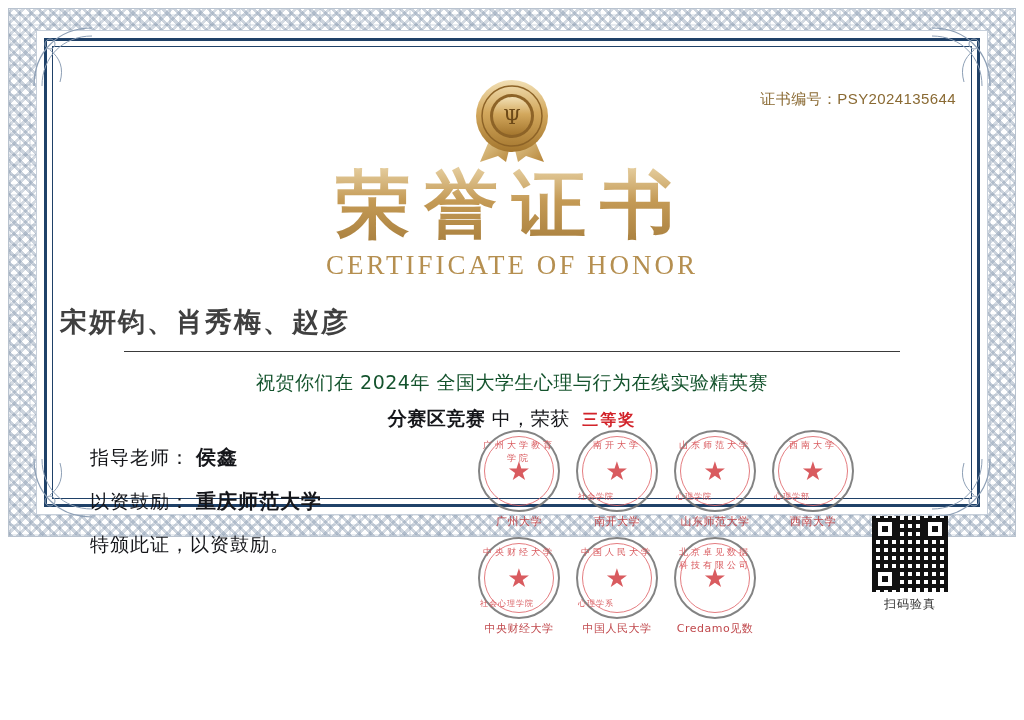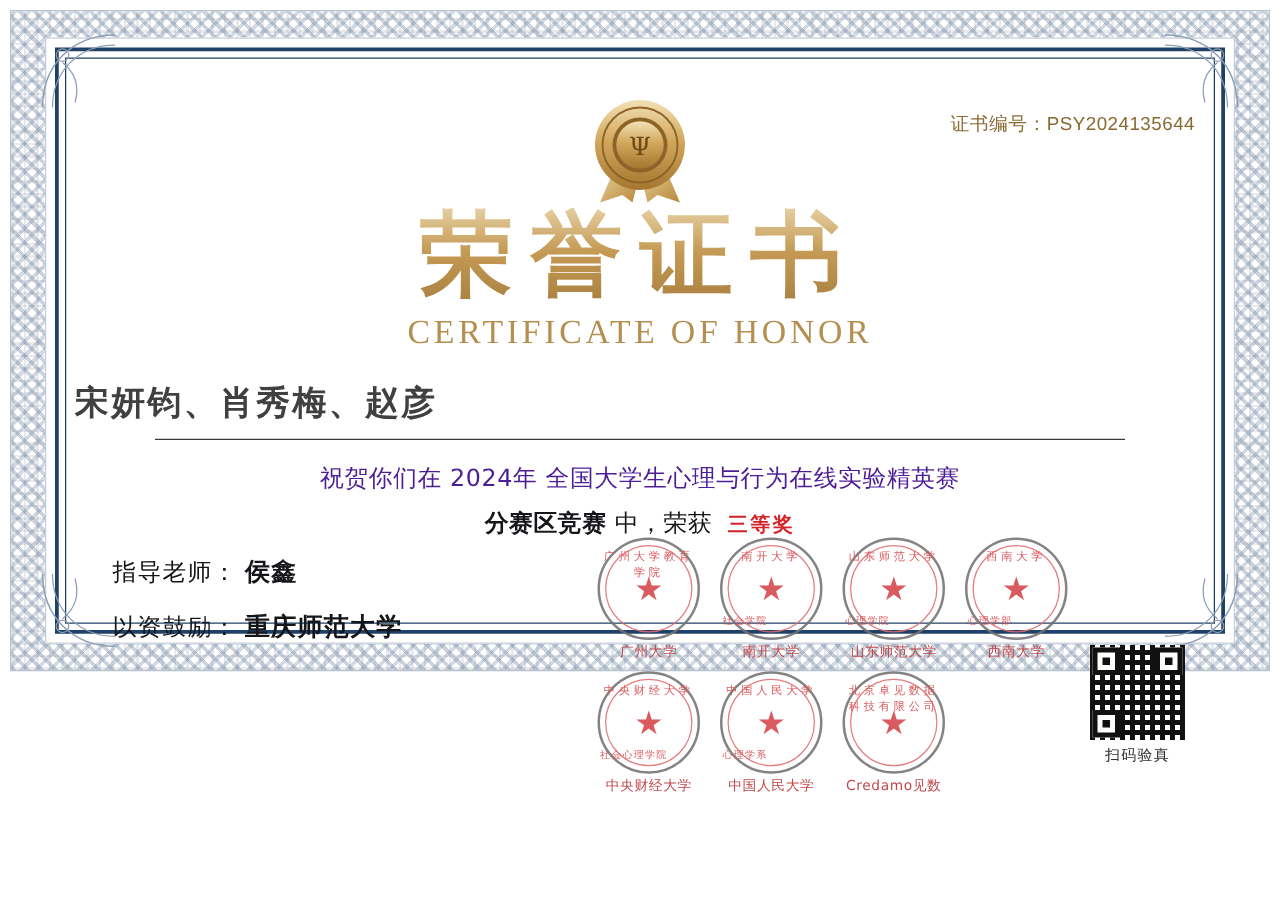--- a/index.html
+++ b/index.html
@@ -156,21 +156,21 @@
     height: 1px;
     background: #3a3a3a;
   }
 
   .line-congrats {
     position: absolute;
     left: 0; right: 0;
     top: 316px;
     text-align: center;
     font-size: 19px;
-    color: #4c1d95;
+    color: #14532d;
     font-family: "DejaVu Sans", sans-serif;
     letter-spacing: 0.5px;
   }
   .line-award {
     position: absolute;
     left: 0; right: 0;
     top: 352px;
     text-align: center;
     font-size: 19px;
     color: #15161a;
@@ -430,20 +430,21 @@
 
     <div class="info">
       <div class="info-row">
         <span class="info-label">指导老师：</span>
         <span class="info-value">侯鑫</span>
       </div>
       <div class="info-row">
         <span class="info-label">以资鼓励：</span>
         <span class="info-value">重庆师范大学</span>
       </div>
+      <div class="info-note">特颁此证，以资鼓励。</div>
     </div>
 
 
     <div class="stamps">
       <div class="stamp-row">
         <div class="stamp">
           <div class="stamp-circle">
             <span class="stamp-arc-top">广州大学教育学院</span>
             <span class="stamp-star">★</span>
             <span class="stamp-arc-bottom"></span>

